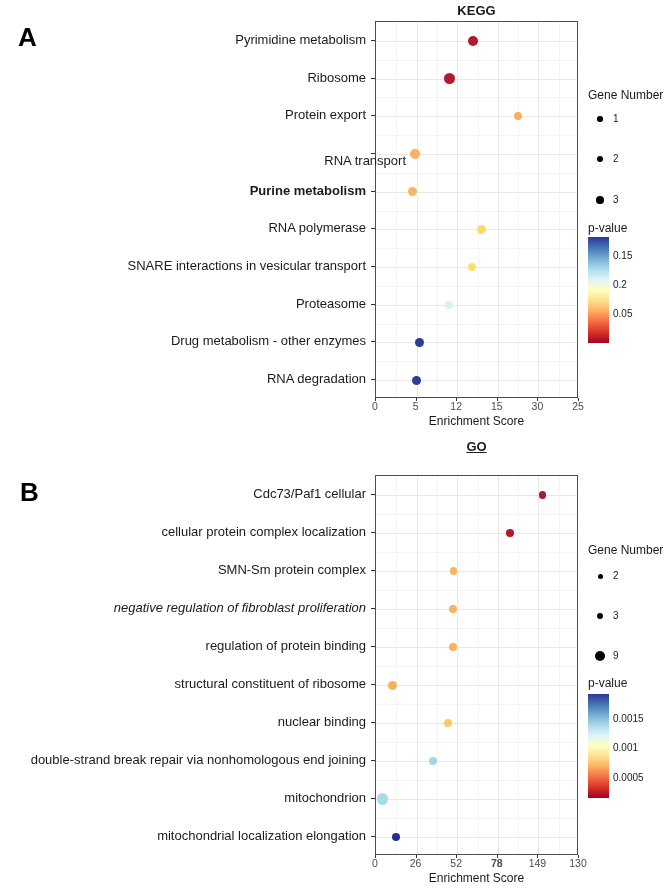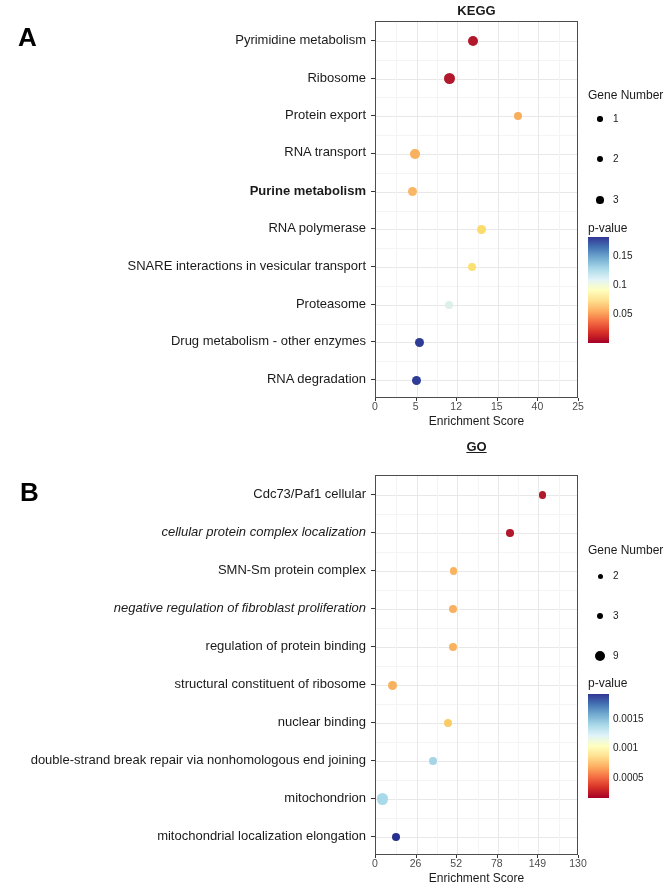--- a/index.html
+++ b/index.html
@@ -120,21 +120,21 @@
     <div class="xlabel">Enrichment Score</div>
     <div class="legend-title gene-title">Gene Number</div>
     <div class="legend-title pvalue-title">p-value</div>
     <div class="colorbar" style="background: linear-gradient(rgb(49, 54, 149), rgb(69, 117, 180), rgb(116, 173, 209), rgb(171, 217, 233), rgb(224, 243, 248), rgb(255, 255, 191), rgb(254, 224, 144), rgb(253, 174, 97), rgb(244, 109, 67), rgb(215, 48, 39), rgb(165, 0, 38));"></div>
   <div class="cat-label" style="top: 32.85px;">Pyrimidine metabolism</div>
       <div class="cat-tick" style="top: 39.85px;"></div>
       <div class="cat-label" style="top: 70.55px;">Ribosome</div>
       <div class="cat-tick" style="top: 77.55px;"></div>
       <div class="cat-label" style="top: 108.25px;">Protein export</div>
       <div class="cat-tick" style="top: 115.25px;"></div>
-      <div class="cat-label" style="top: 145px;">RNA transport</div>
+      <div class="cat-label" style="top: 154px; padding-left: 40px;">RNA transport</div>
       <div class="cat-tick" style="top: 152.95px;"></div>
       <div class="cat-label" style="top: 183.65px; font-weight: bold;">Purine metabolism</div>
       <div class="cat-tick" style="top: 190.65px;"></div>
       <div class="cat-label" style="top: 221.35px;">RNA polymerase</div>
       <div class="cat-tick" style="top: 228.35px;"></div>
       <div class="cat-label" style="top: 259.05px;">SNARE interactions in vesicular transport</div>
       <div class="cat-tick" style="top: 266.05px;"></div>
       <div class="cat-label" style="top: 296.75px;">Proteasome</div>
       <div class="cat-tick" style="top: 303.75px;"></div>
       <div class="cat-label" style="top: 334.45px;">Drug metabolism - other enzymes</div>
@@ -143,31 +143,31 @@
       <div class="cat-tick" style="top: 379.15px;"></div>
       <div class="x-tick-mark" style="left: 375px; top: 398px;"></div>
       <div class="x-tick-label" style="left: 360px; top: 401px;">0</div>
       <div class="x-tick-mark" style="left: 415.6px; top: 398px;"></div>
       <div class="x-tick-label" style="left: 400.6px; top: 401px;">5</div>
       <div class="x-tick-mark" style="left: 456.2px; top: 398px;"></div>
       <div class="x-tick-label" style="left: 441.2px; top: 401px;">12</div>
       <div class="x-tick-mark" style="left: 496.8px; top: 398px;"></div>
       <div class="x-tick-label" style="left: 481.8px; top: 401px;">15</div>
       <div class="x-tick-mark" style="left: 537.4px; top: 398px;"></div>
-      <div class="x-tick-label" style="left: 522.4px; top: 401px;">40</div>
+      <div class="x-tick-label" style="left: 522.4px; top: 401px;">30</div>
       <div class="x-tick-mark" style="left: 578px; top: 398px;"></div>
       <div class="x-tick-label" style="left: 563px; top: 401px;">25</div>
       <div class="legend-dot" style="width: 5.3px; height: 5.3px; left: 597.35px; top: 116.35px;"></div>
       <div class="legend-dot-label" style="top: 114px;">1</div>
       <div class="legend-dot" style="width: 6.7px; height: 6.7px; left: 596.65px; top: 155.65px;"></div>
       <div class="legend-dot-label" style="top: 154px;">2</div>
       <div class="legend-dot" style="width: 7.7px; height: 7.7px; left: 596.15px; top: 196.15px;"></div>
       <div class="legend-dot-label" style="top: 195px;">3</div>
       <div class="colorbar-label" style="top: 251.08px;">0.15</div>
-      <div class="colorbar-label" style="top: 279.7px;">0.1</div>
+      <div class="colorbar-label" style="top: 279.7px;">0.2</div>
       <div class="colorbar-label" style="top: 309.38px;">0.05</div>
     </div>
 
   <div id="panelB">
     <div class="panel-letter">B</div>
     <div class="plot-title">GO</div>
     <div class="plot">
         <div class="gridline-h grid-minor" style="top: 38px;"></div>
         <div class="gridline-h grid-minor" style="top: 76px;"></div>
         <div class="gridline-h grid-minor" style="top: 114px;"></div>
@@ -206,21 +206,21 @@
         <div class="dot" style="width: 7.5px; height: 7.5px; left: 53.09px; top: 281.25px; background: rgb(166, 213, 232);"></div>
         <div class="dot" style="width: 11.5px; height: 11.5px; left: 0.652308px; top: 317.25px; background: rgb(169, 218, 234);"></div>
         <div class="dot" style="width: 8px; height: 8px; left: 16.3px; top: 357px; background: rgb(40, 48, 143);"></div>
       </div>
     <div class="xlabel">Enrichment Score</div>
     <div class="legend-title gene-title">Gene Number</div>
     <div class="legend-title pvalue-title">p-value</div>
     <div class="colorbar" style="background: linear-gradient(rgb(49, 54, 149), rgb(69, 117, 180), rgb(116, 173, 209), rgb(171, 217, 233), rgb(224, 243, 248), rgb(255, 255, 191), rgb(254, 224, 144), rgb(253, 174, 97), rgb(244, 109, 67), rgb(215, 48, 39), rgb(165, 0, 38));"></div>
   <div class="cat-label" style="top: 487px;">Cdc73/Paf1 cellular</div>
       <div class="cat-tick" style="top: 494px;"></div>
-      <div class="cat-label" style="top: 525px; font-style: italic;">cellular protein complex localization</div>
+      <div class="cat-label" style="top: 525px;">cellular protein complex localization</div>
       <div class="cat-tick" style="top: 532px;"></div>
       <div class="cat-label" style="top: 563px;">SMN-Sm protein complex</div>
       <div class="cat-tick" style="top: 570px;"></div>
       <div class="cat-label" style="top: 601px; font-style: italic;">negative regulation of fibroblast proliferation</div>
       <div class="cat-tick" style="top: 608px;"></div>
       <div class="cat-label" style="top: 639px;">regulation of protein binding</div>
       <div class="cat-tick" style="top: 646px;"></div>
       <div class="cat-label" style="top: 677px;">structural constituent of ribosome</div>
       <div class="cat-tick" style="top: 684px;"></div>
       <div class="cat-label" style="top: 715px;">nuclear binding</div>
@@ -231,21 +231,21 @@
       <div class="cat-tick" style="top: 798px;"></div>
       <div class="cat-label" style="top: 829px;">mitochondrial localization elongation</div>
       <div class="cat-tick" style="top: 836px;"></div>
       <div class="x-tick-mark" style="left: 375px; top: 855px;"></div>
       <div class="x-tick-label" style="left: 360px; top: 858px;">0</div>
       <div class="x-tick-mark" style="left: 415.6px; top: 855px;"></div>
       <div class="x-tick-label" style="left: 400.6px; top: 858px;">26</div>
       <div class="x-tick-mark" style="left: 456.2px; top: 855px;"></div>
       <div class="x-tick-label" style="left: 441.2px; top: 858px;">52</div>
       <div class="x-tick-mark" style="left: 496.8px; top: 855px;"></div>
-      <div class="x-tick-label" style="left: 481.8px; top: 858px;">78</div>
+      <div class="x-tick-label" style="left: 481.8px; top: 858px; font-weight: bold;">78</div>
       <div class="x-tick-mark" style="left: 537.4px; top: 855px;"></div>
       <div class="x-tick-label" style="left: 522.4px; top: 858px;">149</div>
       <div class="x-tick-mark" style="left: 578px; top: 855px;"></div>
       <div class="x-tick-label" style="left: 563px; top: 858px;">130</div>
       <div class="legend-dot" style="width: 5px; height: 5px; left: 597.5px; top: 573.5px;"></div>
       <div class="legend-dot-label" style="top: 571px;">2</div>
       <div class="legend-dot" style="width: 6.5px; height: 6.5px; left: 596.75px; top: 612.75px;"></div>
       <div class="legend-dot-label" style="top: 611px;">3</div>
       <div class="legend-dot" style="width: 10px; height: 10px; left: 595px; top: 651px;"></div>
       <div class="legend-dot-label" style="top: 651px;">9</div>

